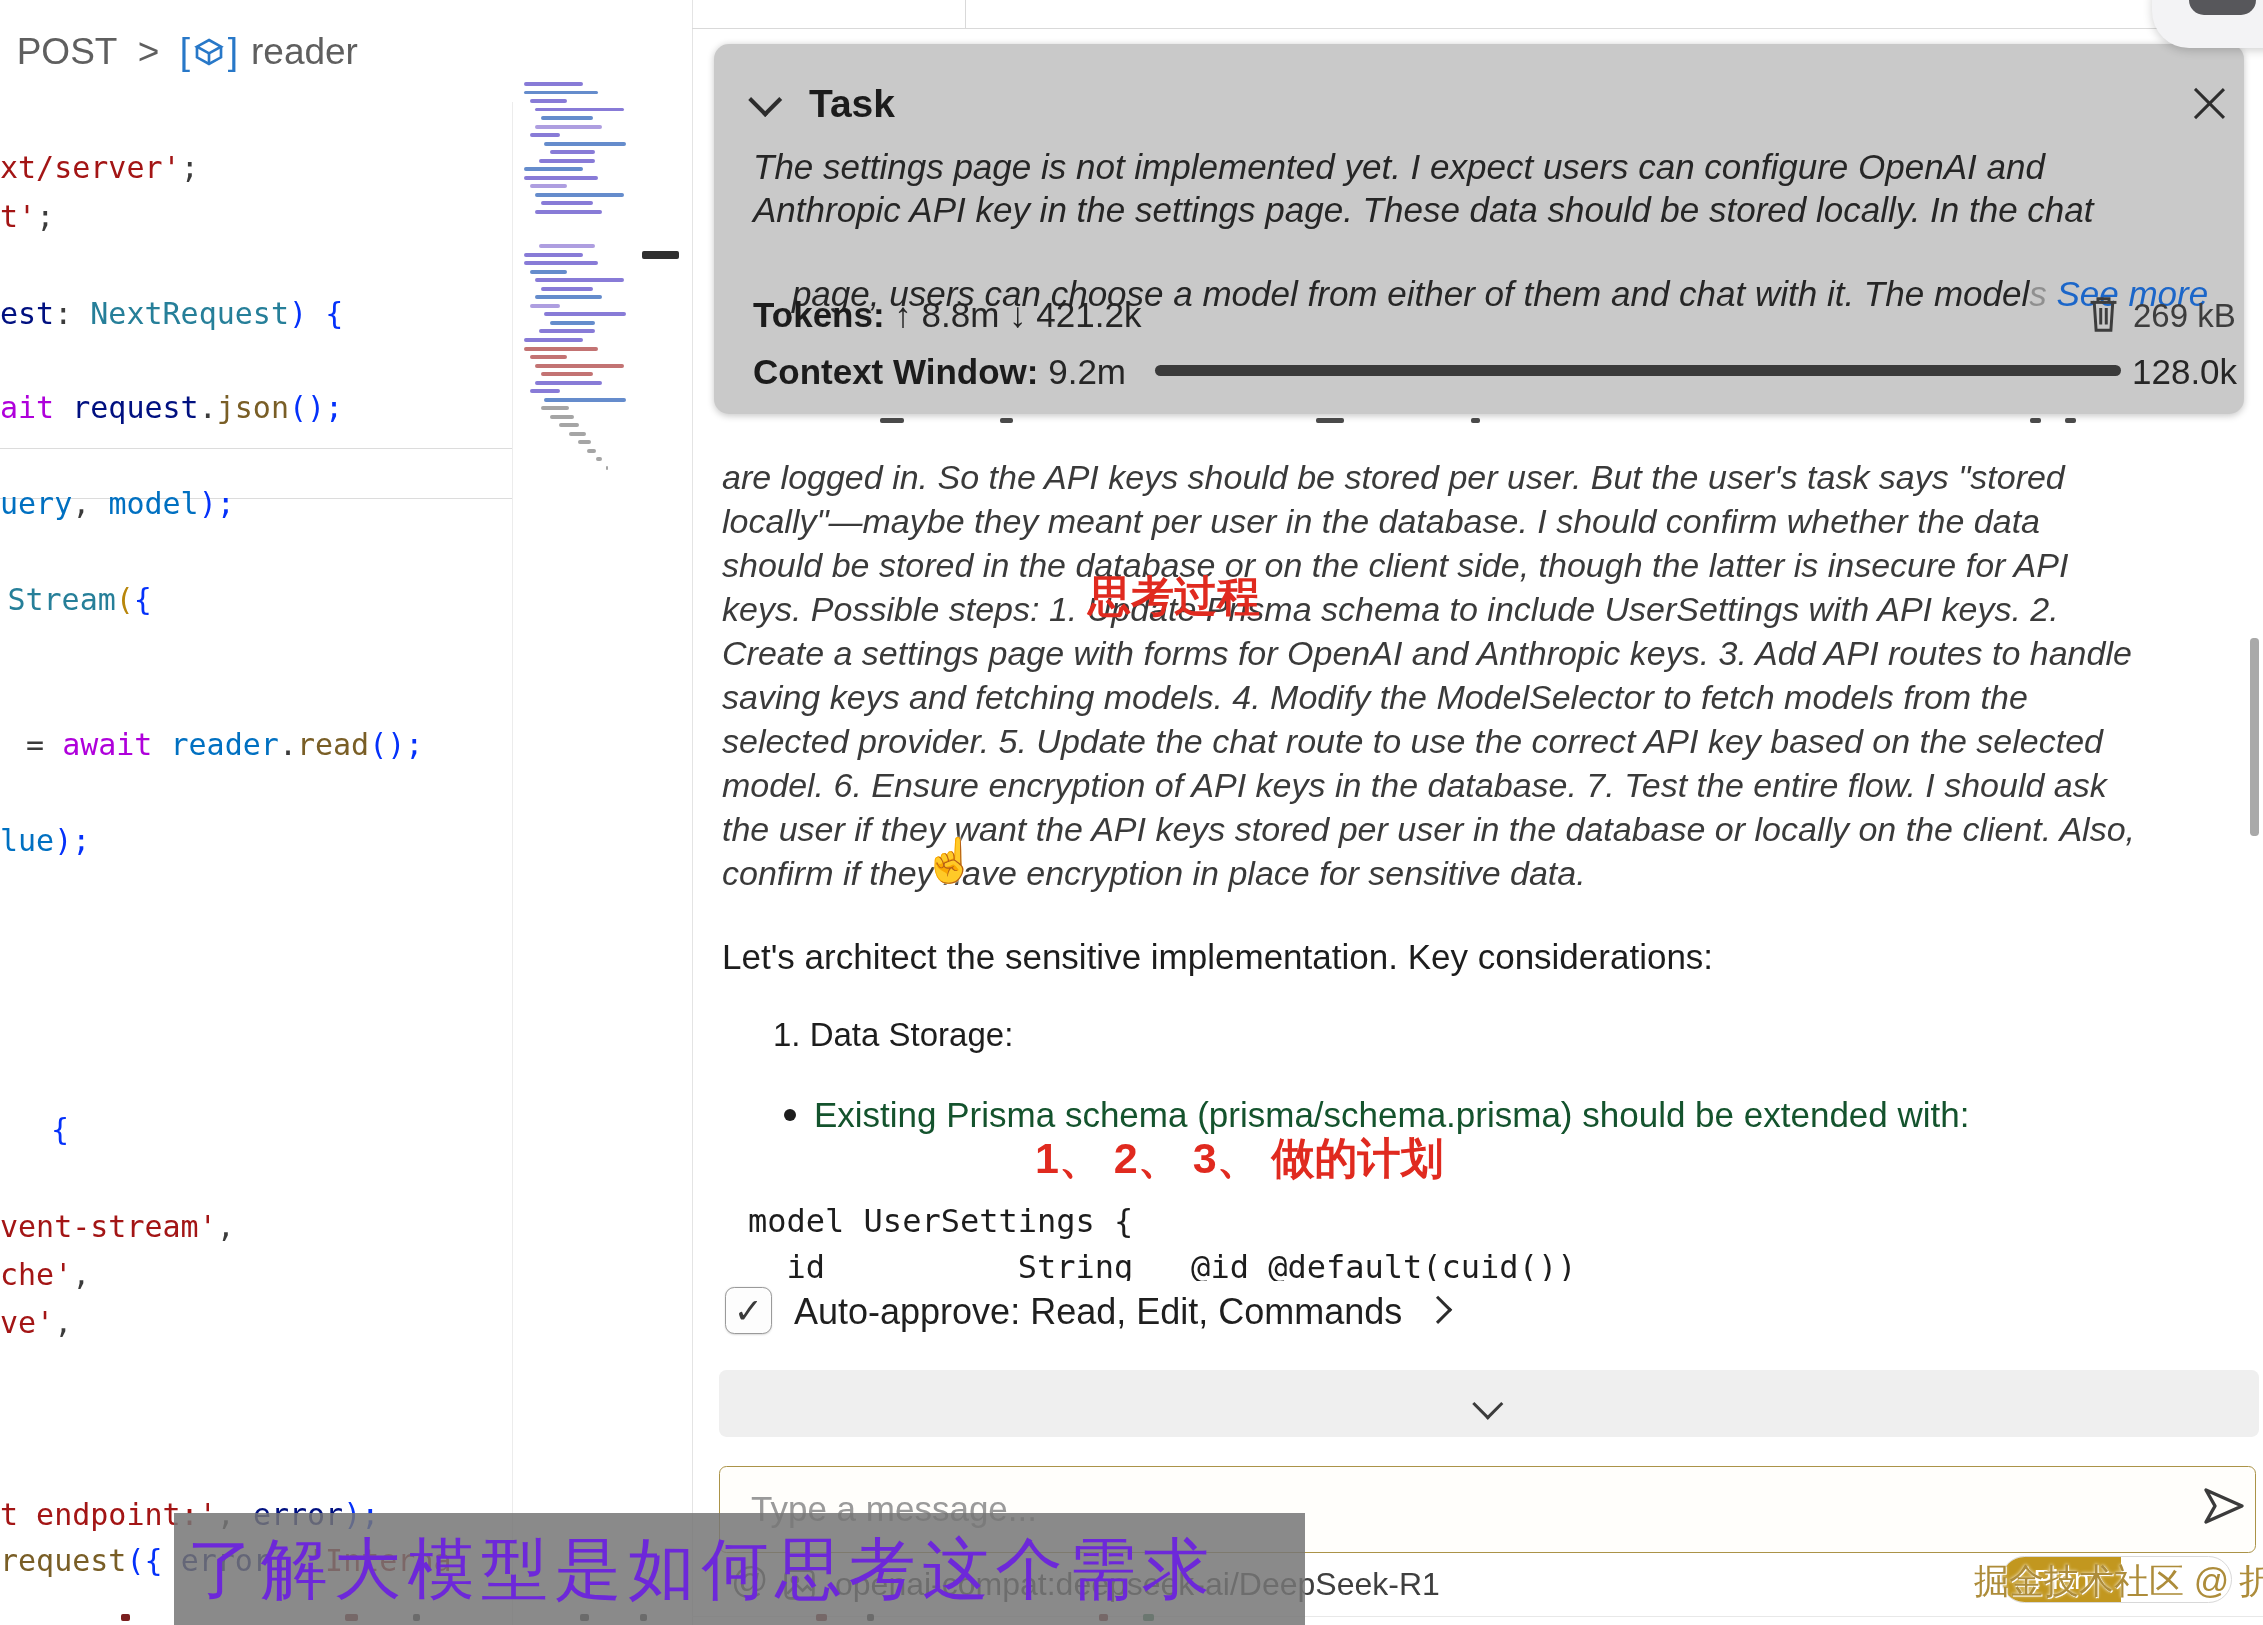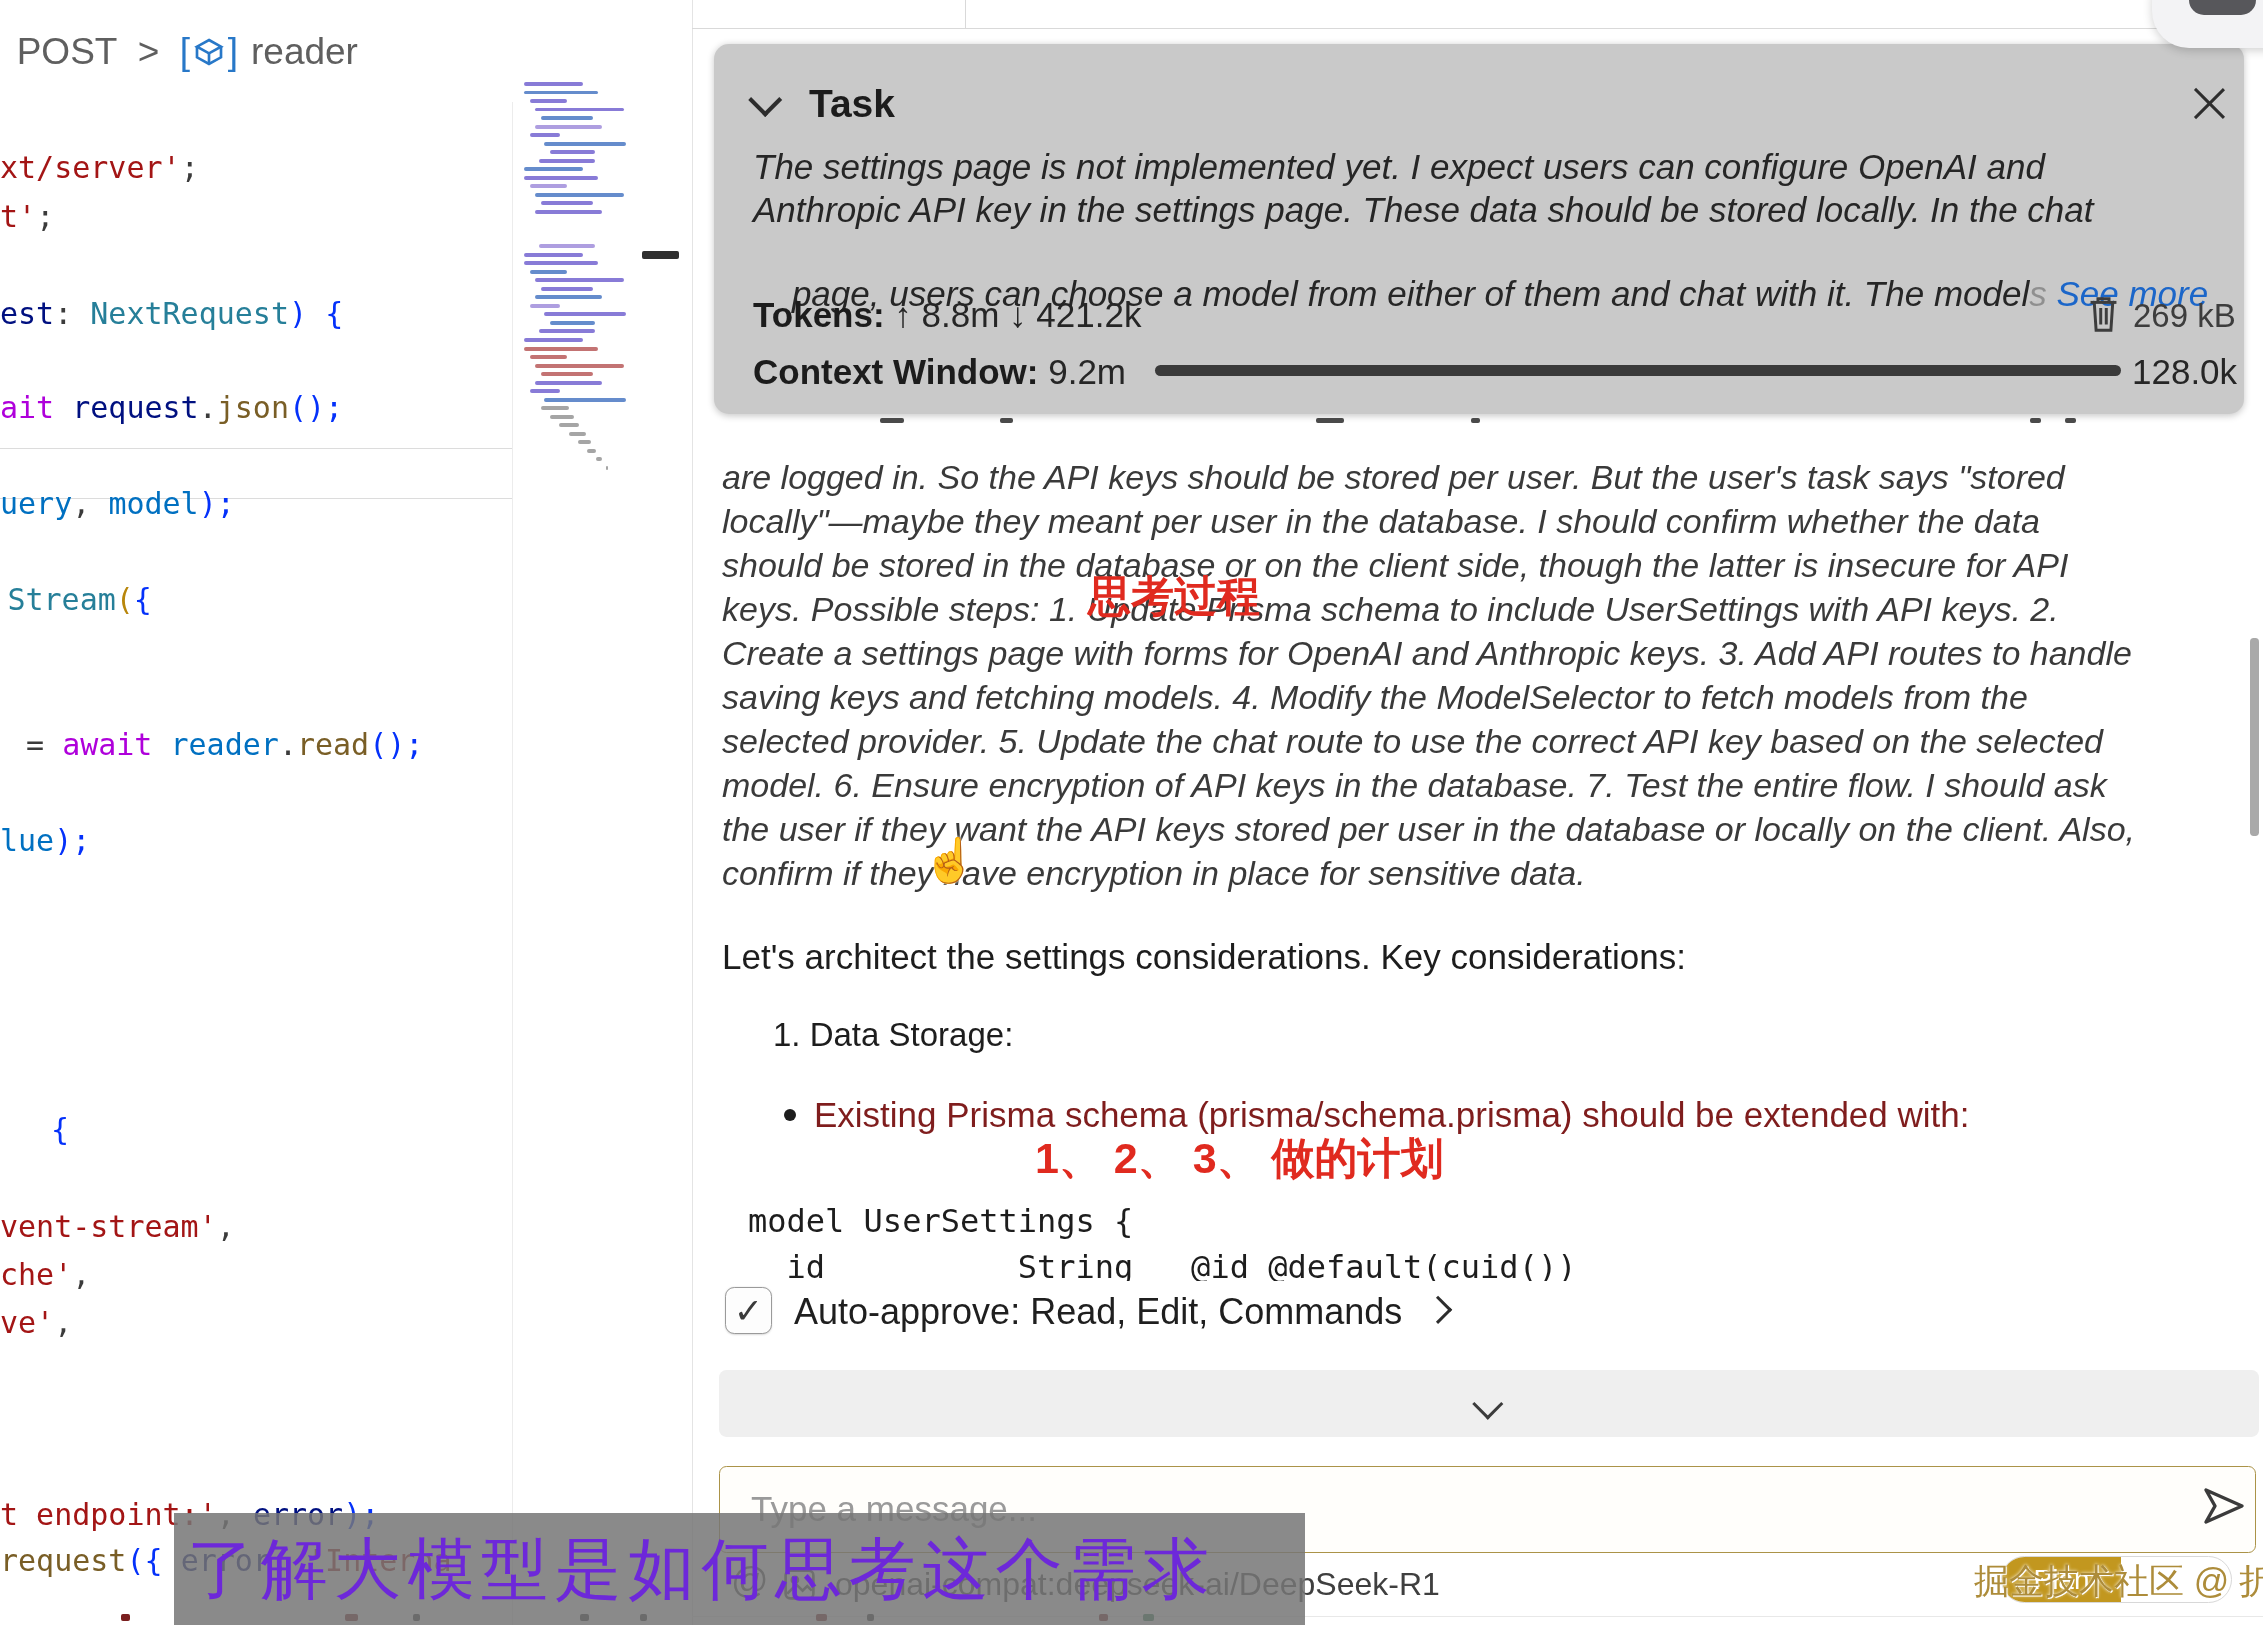--- a/index.html
+++ b/index.html
@@ -58,21 +58,21 @@
   .top-dash{position:absolute;top:3.7px;height:5.6px;background:#4a4a4a;border-radius:1.9px;}
   #reasoning-lines{left:722px;top:455px;width:1558px;font-size:34px;font-style:italic;color:#3a3a3a;}
   .r-line{height:44px;line-height:44px;white-space:pre;}
   #anno-thinking{left:1088px;top:568px;font-size:43px;color:#e02a1f;font-weight:bold;z-index:30;}
   #hand-cursor{left:923px;top:835px;font-size:43px;color:#1d1d1d;z-index:40;text-shadow:0 0 2.8px #fff;}
 
   
   #md-architect{left:722px;top:937px;font-size:35px;color:#1d1d1d;}
   #md-item1{left:773px;top:1016px;font-size:33px;color:#1d1d1d;}
   #md-bullet-dot{left:784px;top:1109px;width:12px;height:12px;background:#1d1d1d;border-radius:50%;}
-  #md-bullet{left:814px;top:1095px;font-size:35px;color:#7f1d1d;}
+  #md-bullet{left:814px;top:1095px;font-size:35px;color:#14532d;}
   #anno-plan{left:1035px;top:1130px;font-size:43px;color:#e02a1f;font-weight:bold;z-index:30;}
   #md-code1{left:748px;top:1202px;font-family:"DejaVu Sans Mono","Liberation Mono",monospace;font-size:32px;color:#1d1d1d;white-space:pre;}
   #md-code2-clip{left:748px;top:1248px;width:1391px;height:33px;overflow:hidden;}
   #md-code2{font-family:"DejaVu Sans Mono","Liberation Mono",monospace;font-size:32px;color:#1d1d1d;white-space:pre;}
 
   
   #auto-checkbox{left:725px;top:1287px;width:45px;height:45px;background:#fdfdfd;border:1.9px solid #9a9a9a;
                  border-radius:9.3px;display:flex;align-items:center;justify-content:center;
                  font-size:35px;color:#3b3b3b;box-shadow:0 0.9px 1.9px rgba(0,0,0,.15);}
   #auto-label{left:794px;top:1291px;font-size:36px;color:#1f1f1f;}
@@ -243,21 +243,21 @@
       <div class="r-line">Create a settings page with forms for OpenAI and Anthropic keys. 3. Add API routes to handle</div>
       <div class="r-line">saving keys and fetching models. 4. Modify the ModelSelector to fetch models from the</div>
       <div class="r-line">selected provider. 5. Update the chat route to use the correct API key based on the selected</div>
       <div class="r-line">model. 6. Ensure encryption of API keys in the database. 7. Test the entire flow. I should ask</div>
       <div class="r-line">the user if they want the API keys stored per user in the database or locally on the client. Also,</div>
       <div class="r-line">confirm if they have encryption in place for sensitive data.</div>
     </div>
   <div id="anno-thinking" class="abs">思考过程</div>
   <div id="hand-cursor" class="abs">☝</div>
 
-  <div id="md-architect" class="abs">Let's architect the settings considerations. Key considerations:</div>
+  <div id="md-architect" class="abs">Let's architect the sensitive implementation. Key considerations:</div>
   <div id="md-item1" class="abs">1. Data Storage:</div>
   <div id="md-bullet-dot" class="abs"></div>
   <div id="md-bullet" class="abs">Existing Prisma schema (prisma/schema.prisma) should be extended with:</div>
   <div id="anno-plan" class="abs">1、 2、 3、 做的计划</div>
   <div id="md-code1" class="abs">model UserSettings {</div>
   <div id="md-code2-clip" class="abs">
     <div id="md-code2">  id          String   @id @default(cuid())</div>
   </div>
 
   <div id="auto-checkbox" class="abs">

